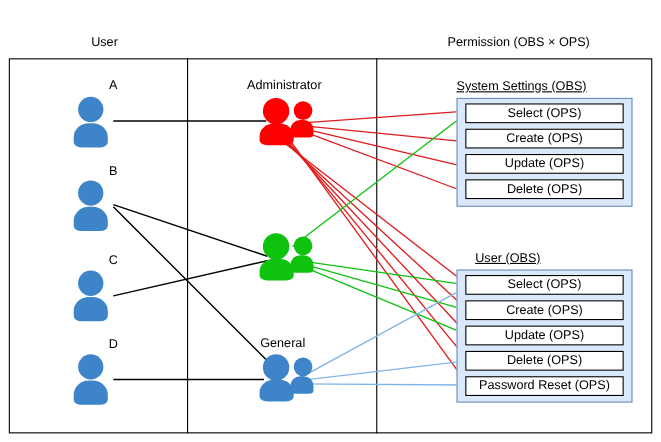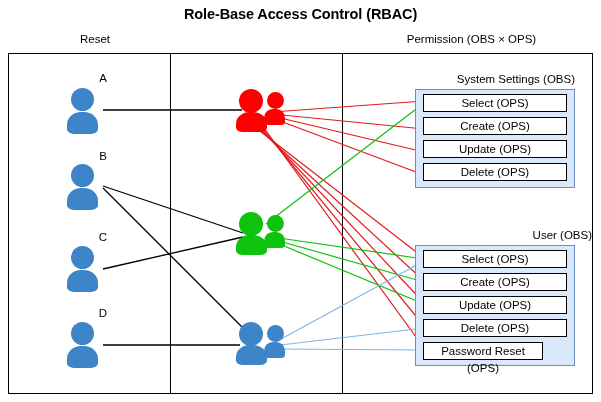--- a/index.html
+++ b/index.html
@@ -35,32 +35,31 @@
   .g-icon .head2{position:absolute;right:0;top:4px;width:17px;height:17px;border-radius:50%;}
   .g-icon .body2{position:absolute;right:-1px;top:21px;width:21px;height:16px;
                  border-radius:42% 42% 20% 20%/56% 56% 20% 20%;}
   .g-icon .head{left:3px;top:1px;width:24px;height:24px;}
   .g-icon .body{left:0px;top:24px;width:31px;height:20px;}
 
   .node-label{position:absolute;font-size:11.5px;text-align:center;white-space:nowrap;}
 
   
   .obs{position:absolute;background:#dae8fc;border:1.4px solid #6c8ebf;box-sizing:border-box;}
-  .obs-title{position:absolute;font-size:11.5px;text-align:right;white-space:nowrap;}
+  .obs-title{position:absolute;font-size:11.5px;text-align:left;white-space:nowrap;text-decoration:underline;}
   .ops{position:absolute;background:#ffffff;border:1.5px solid #000;box-sizing:border-box;
        font-size:11.5px;text-align:center;line-height:17px;height:18px;}
 </style>
 </head>
 <body>
 
 <div id="stage">
 
-  <div id="title">Role-Base Access Control (RBAC)</div>
 
-  <div class="col-head" id="head-user">Reset</div>
+  <div class="col-head" id="head-user">User</div>
   <div class="col-head" id="head-perm">Permission (OBS × OPS)</div>
 
   <div id="frame"></div>
   <div class="vdiv" id="vdiv1"></div>
   <div class="vdiv" id="vdiv2"></div>
 
   <svg id="wires">
 
     <g stroke="#000000" stroke-width="1.3" fill="none">
       <line x1="103" y1="110" x2="242" y2="110"></line>
@@ -113,49 +112,51 @@
     <div class="head" style="background:#3d85c8;"></div>
     <div class="body" style="background:#3d85c8;"></div>
   </div>
 
   <div class="node-label" style="left:63px;top:307px;width:80px;">D</div>
   <div class="person u-icon" style="left:63px;top:322px;">
     <div class="head" style="background:#3d85c8;"></div>
     <div class="body" style="background:#3d85c8;"></div>
   </div>
 
+  <div class="node-label" style="left:206px;top:72px;width:105px;">Administrator</div>
   <div class="person g-icon" style="left:236px;top:88px;">
     <div class="head2" style="background:#ff0000;"></div>
     <div class="body2" style="background:#ff0000;"></div>
     <div class="head" style="background:#ff0000;"></div>
     <div class="body" style="background:#ff0000;"></div>
   </div>
 
   <div class="person g-icon" style="left:236px;top:211px;">
     <div class="head2" style="background:#0ec20e;"></div>
     <div class="body2" style="background:#0ec20e;"></div>
     <div class="head" style="background:#0ec20e;"></div>
     <div class="body" style="background:#0ec20e;"></div>
   </div>
 
+  <div class="node-label" style="left:212px;top:306px;width:90px;">General</div>
   <div class="person g-icon" style="left:236px;top:321px;">
     <div class="head2" style="background:#3d85c8;"></div>
     <div class="body2" style="background:#3d85c8;"></div>
     <div class="head" style="background:#3d85c8;"></div>
     <div class="body" style="background:#3d85c8;"></div>
   </div>
 
   <div class="obs-title" style="left:415px;top:73px;width:160px;">System Settings (OBS)</div>
   <div class="obs" style="left:415px;top:89px;width:160px;height:99px;"></div>
   <div class="ops" style="left:423px;top:94px;width:144px;">Select (OPS)</div>
   <div class="ops" style="left:423px;top:117px;width:144px;">Create (OPS)</div>
   <div class="ops" style="left:423px;top:140px;width:144px;">Update (OPS)</div>
   <div class="ops" style="left:423px;top:163px;width:144px;">Delete (OPS)</div>
 
   <div class="obs-title" style="left:432px;top:229px;width:160px;">User (OBS)</div>
   <div class="obs" style="left:415px;top:245px;width:160px;height:121px;"></div>
   <div class="ops" style="left:423px;top:250px;width:144px;">Select (OPS)</div>
   <div class="ops" style="left:423px;top:273px;width:144px;">Create (OPS)</div>
   <div class="ops" style="left:423px;top:296px;width:144px;">Update (OPS)</div>
   <div class="ops" style="left:423px;top:319px;width:144px;">Delete (OPS)</div>
-  <div class="ops" style="left:423px;top:342px;width:120px;">Password Reset (OPS)</div>
+  <div class="ops" style="left:423px;top:342px;width:144px;">Password Reset (OPS)</div>
 
 </div>
 
 </body></html>

